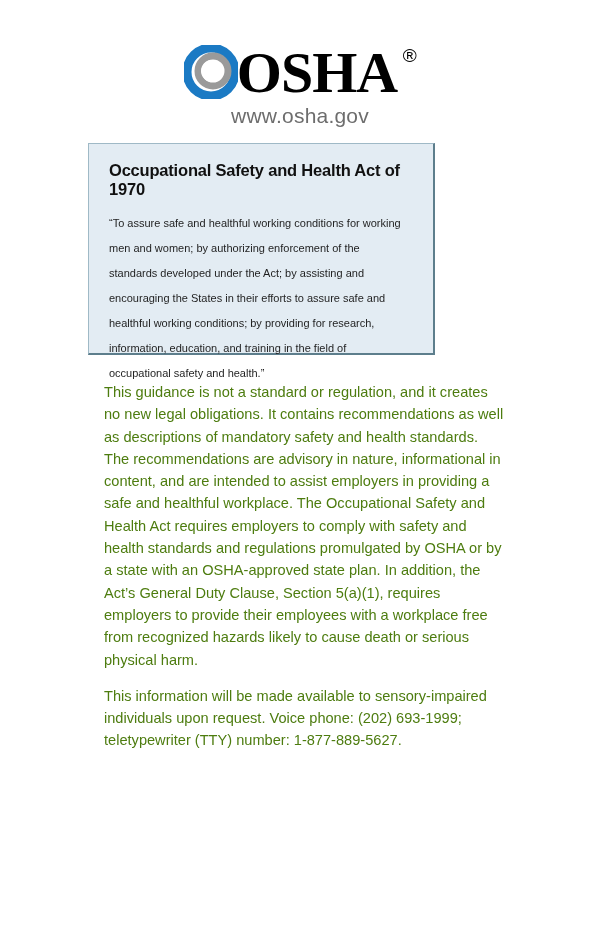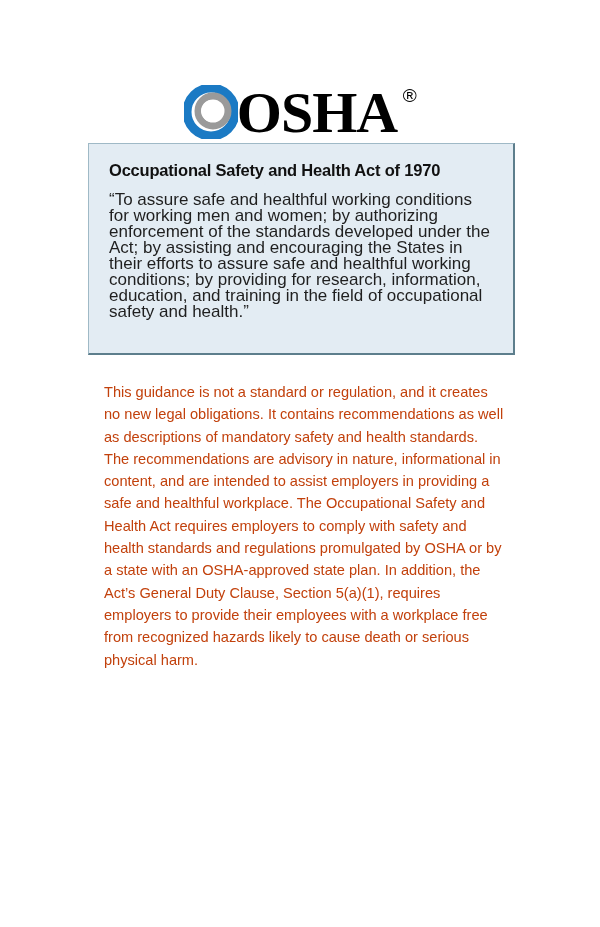--- a/index.html
+++ b/index.html
@@ -29,21 +29,20 @@
     top: 40px;
     width: 600px;
     text-align: center;
   }
   .logo-mark {
     display: inline-block;
     position: relative;
     height: 62px;
     line-height: 62px;
     white-space: nowrap;
-    margin-top: 40px;
   }
   .logo-ring {
     display: inline-block;
     vertical-align: middle;
     position: relative;
     width: 54px;
     height: 54px;
     margin-right: -6px;
   }
   .logo-ring svg { display: block; }
@@ -79,58 +78,58 @@
     letter-spacing: 0.2px;
     color: #6d6d6d;
     text-align: center;
   }
 
   
   .callout {
     position: absolute;
     left: 88px;
     top: 143px;
-    width: 427px;
+    width: 347px;
     height: 212px;
     box-sizing: border-box;
     background: #e3ecf3;
     border-top: 1px solid #9fb9c6;
     border-left: 1px solid #9fb9c6;
     border-right: 2px solid #5d7e8c;
     border-bottom: 2px solid #5d7e8c;
     padding: 17px 22px 0 20px;
   }
   .callout-title {
     font-family: "Liberation Sans", sans-serif;
     font-weight: bold;
     font-size: 16.5px;
     letter-spacing: -0.2px;
     color: #111111;
     margin: 0 0 12px 0;
   }
   .callout-quote {
     font-family: "Liberation Sans", sans-serif;
-    font-size: 17px;
-    line-height: 16px;
+    font-size: 11px;
+    line-height: 25px;
     color: #1f1f1f;
     margin: 0;
   }
 
   
   .body-copy {
     position: absolute;
     left: 104px;
     top: 381px;
     width: 400px;
   }
   .body-copy p {
     font-family: "Liberation Sans", sans-serif;
     font-size: 14.6px;
     line-height: 22.3px;
-    color: #c2410c;
+    color: #4d7c0f;
     margin: 0 0 14px 0;
   }
   .body-copy p:last-child { margin-bottom: 0; }
 </style>
 </head>
 <body>
 
 <div class="page">
 
   <div class="logo-block">
@@ -149,15 +148,16 @@
     <div class="logo-url">www.osha.gov</div>
   </div>
 
   <div class="callout">
     <div class="callout-title">Occupational Safety and Health Act of 1970</div>
     <div class="callout-quote">“To assure safe and healthful working conditions for working men and women; by authorizing enforcement of the standards developed under the Act; by assisting and encouraging the States in their efforts to assure safe and healthful working conditions; by providing for research, information, education, and training in the field of occupational safety and health.”</div>
   </div>
 
   <div class="body-copy">
     <p>This guidance is not a standard or regulation, and it creates no new legal obligations. It contains recommendations as well as descriptions of mandatory safety and health standards. The recommendations are advisory in nature, informational in content, and are intended to assist employers in providing a safe and healthful workplace. The Occupational Safety and Health Act requires employers to comply with safety and health standards and regulations promulgated by OSHA or by a state with an OSHA-approved state plan. In addition, the Act’s General Duty Clause, Section 5(a)(1), requires employers to provide their employees with a workplace free from recognized hazards likely to cause death or serious physical harm.</p>
+    <p>This information will be made available to sensory-impaired individuals upon request. Voice phone: (202) 693-1999; teletypewriter (TTY) number: 1-877-889-5627.</p>
   </div>
 
 </div>
 
 </body></html>

